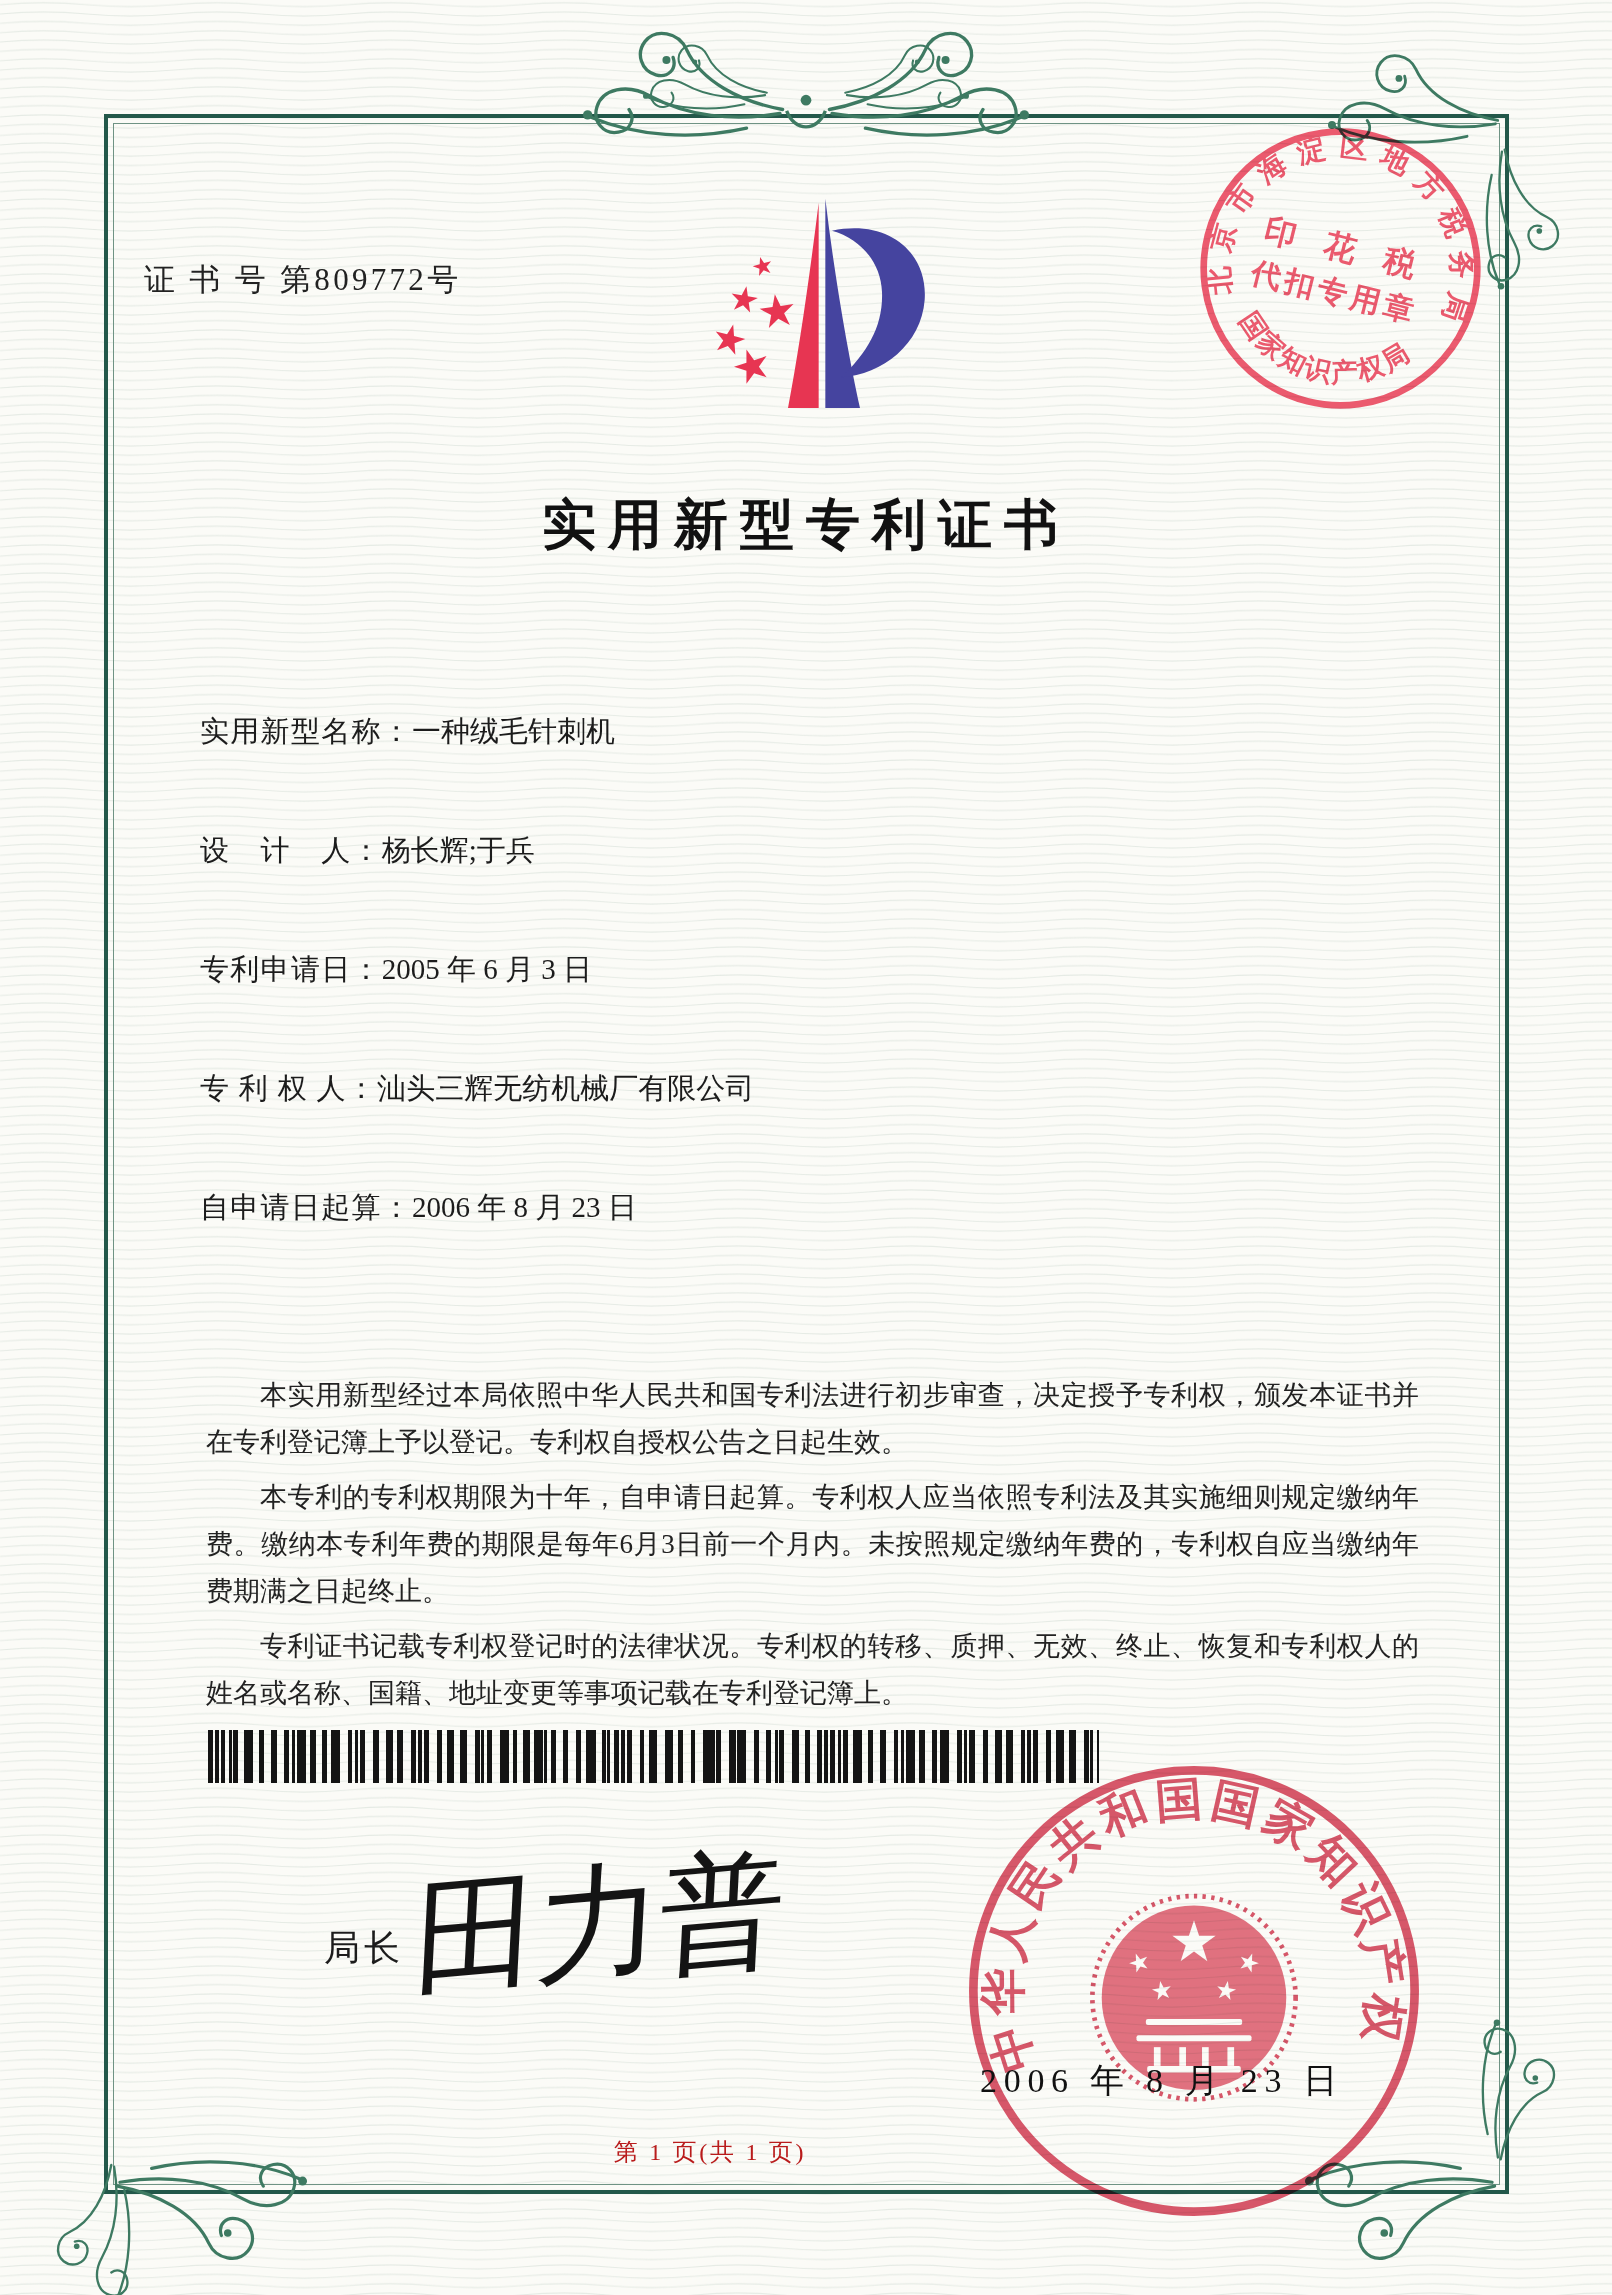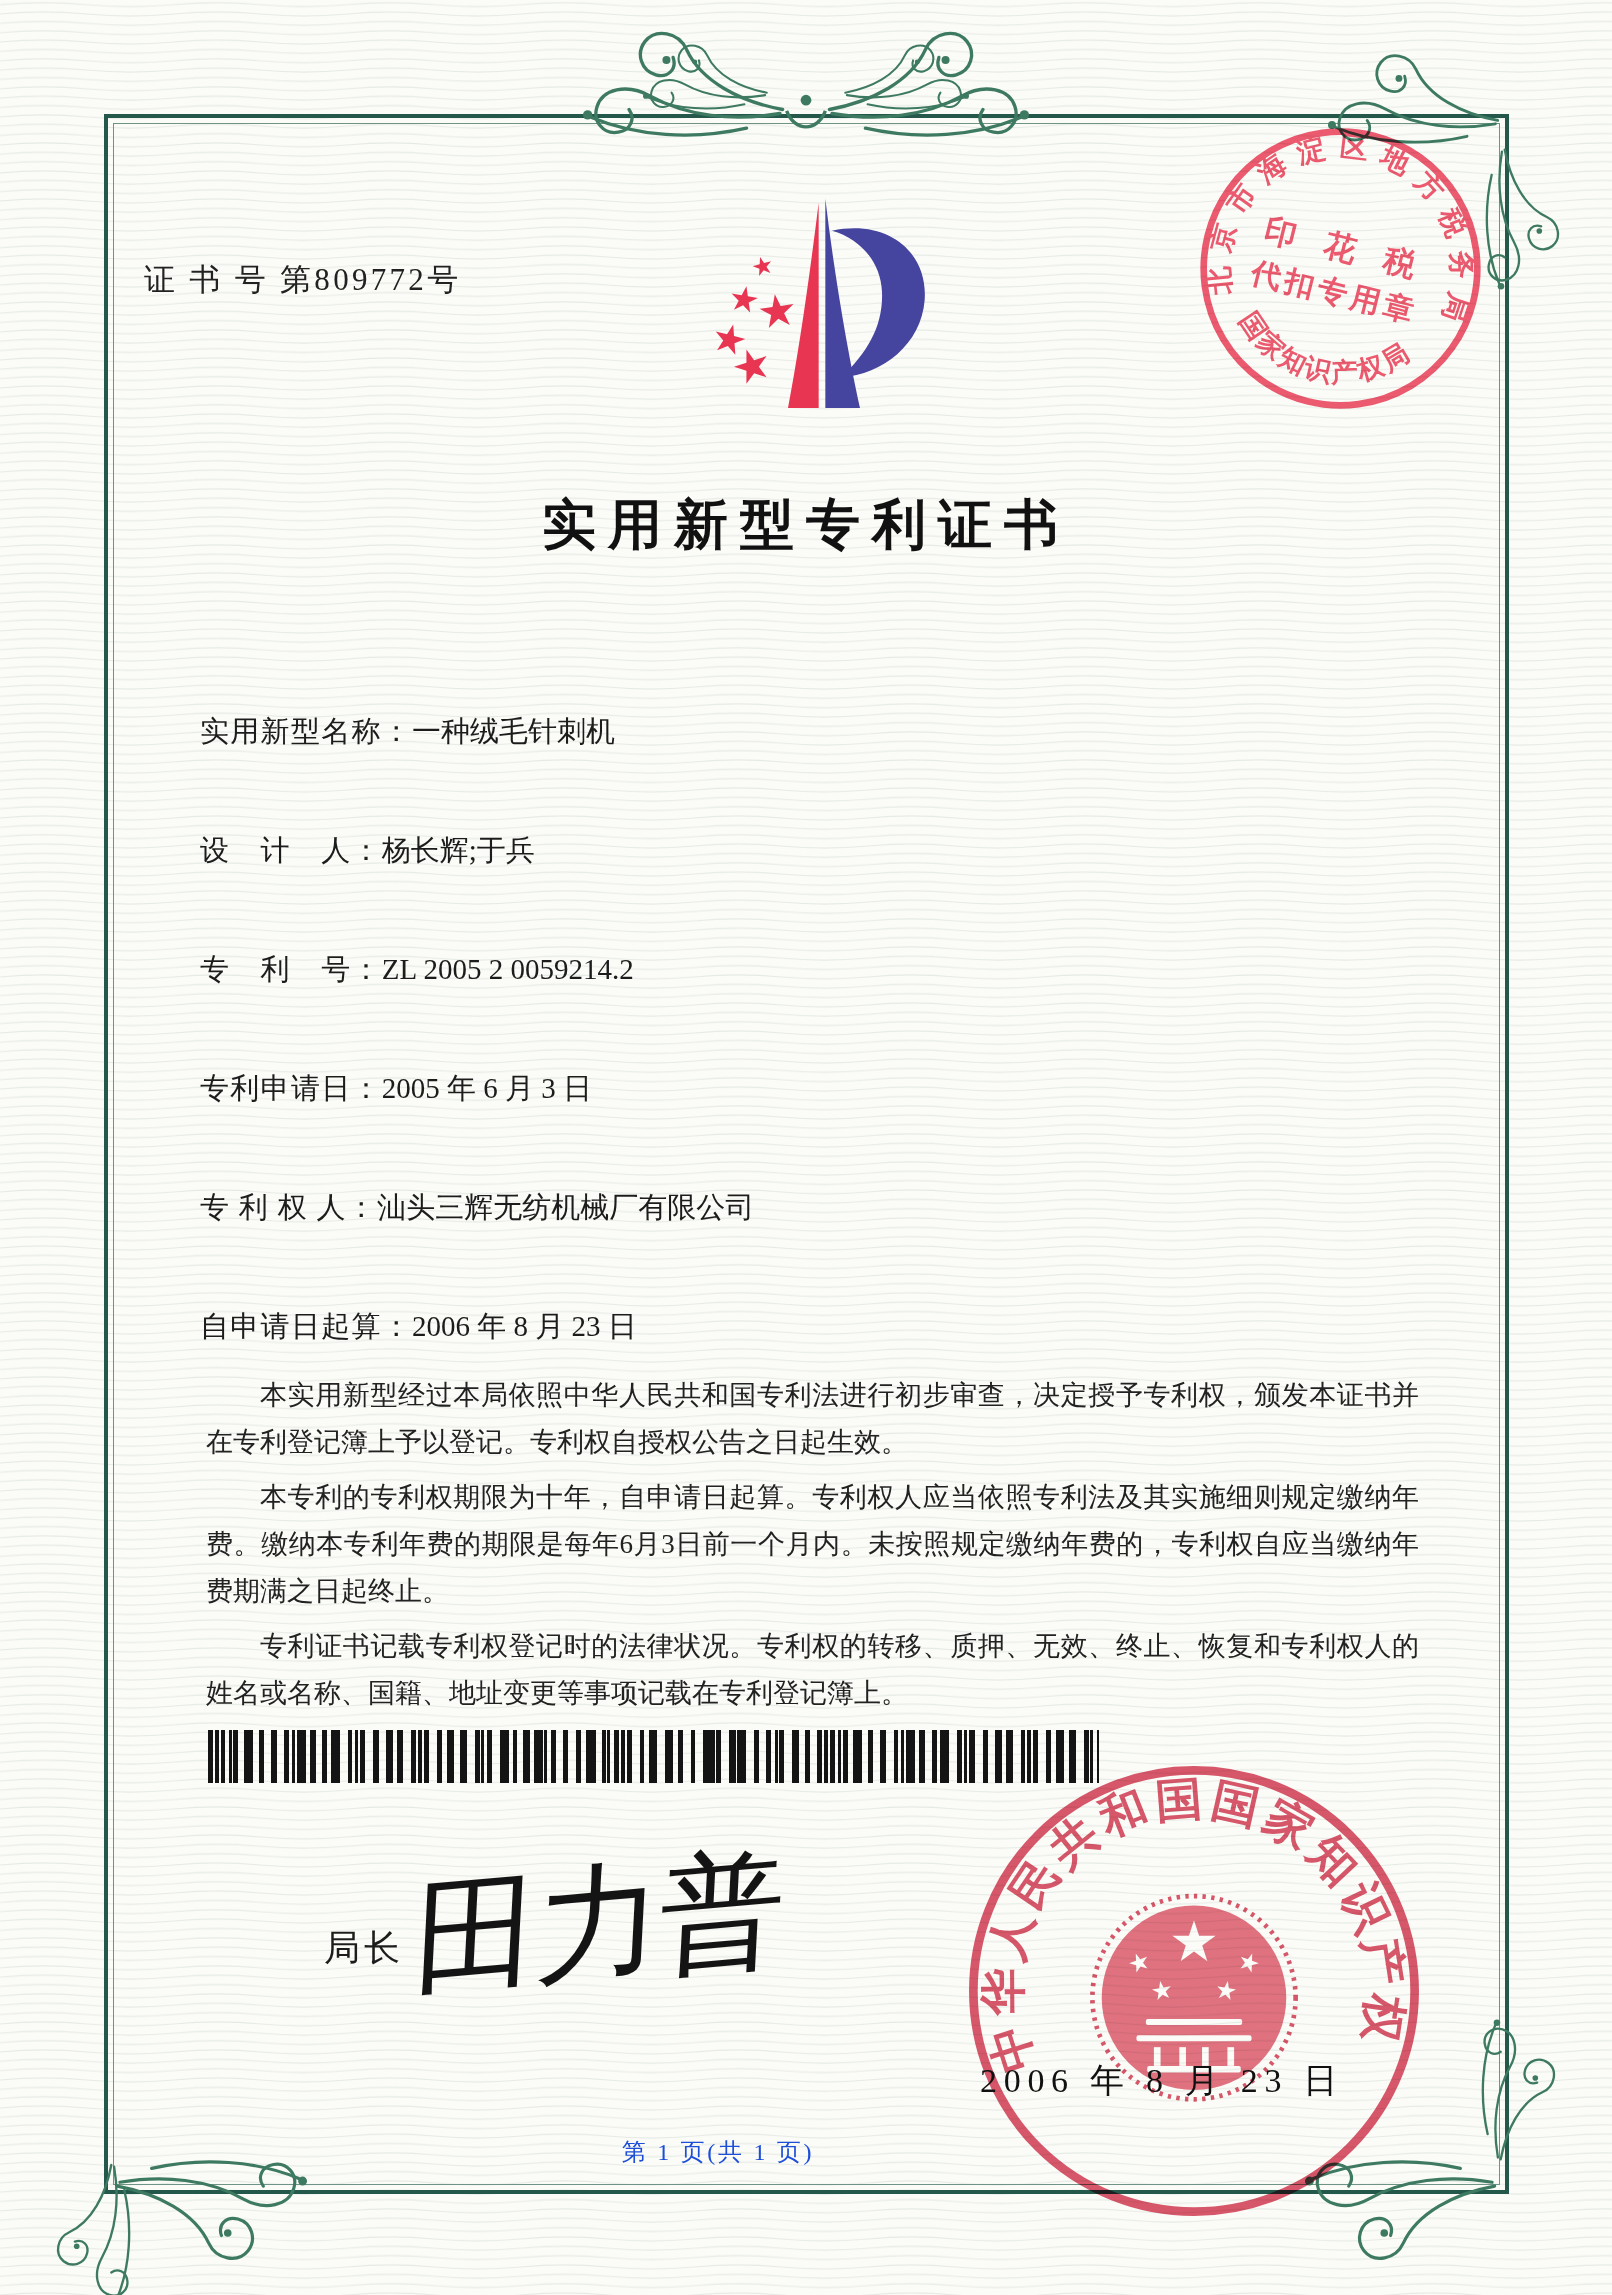--- a/index.html
+++ b/index.html
@@ -61,22 +61,22 @@
     transform:rotate(14deg); mix-blend-mode:multiply; opacity:.94;
   }
   .official-seal{
     position:absolute; left:960px; top:1757px; width:468px; height:468px;
     mix-blend-mode:multiply; opacity:.95;
   }
   .seal-date{
     position:absolute; left:980px; top:2058px; font-size:34px; letter-spacing:6.7px; color:#111;
   }
   .footer-page{
-    position:absolute; left:16px; top:2136px; width:1404px; text-align:center;
-    font-size:24px; letter-spacing:2.7px; color:#1d4ed8;
+    position:absolute; left:8px; top:2136px; width:1404px; text-align:center;
+    font-size:24px; letter-spacing:2.7px; color:#b91c1c;
   }
 </style>
 </head>
 <body>
 
 <div class="page">
 
   <svg class="guilloche" xmlns="http://www.w3.org/2000/svg" viewBox="0 0 2414 3437" width="1612" height="2295">
     <defs>
       <pattern id="wave" width="260" height="14" patternUnits="userSpaceOnUse">
@@ -161,23 +161,20 @@
   </svg>
 
   <div class="title">实用新型专利证书</div>
 
   <div class="fields">
     <div class="field">
       <span class="lbl">实用新型名称：</span><span>一种绒毛针刺机</span>
     </div>
     <div class="field">
       <span class="lbl">设　计　人：</span><span>杨长辉;于兵</span>
-    </div>
-    <div class="field">
-      <span class="lbl">专　利　号：</span><span>ZL 2005 2 0059214.2</span>
     </div>
     <div class="field">
       <span class="lbl">专利申请日：</span><span>2005 年 6 月 3 日</span>
     </div>
     <div class="field">
       <span class="lbl">专 利 权 人：</span><span>汕头三辉无纺机械厂有限公司</span>
     </div>
     <div class="field">
       <span class="lbl">自申请日起算：</span><span>2006 年 8 月 23 日</span>
     </div>

